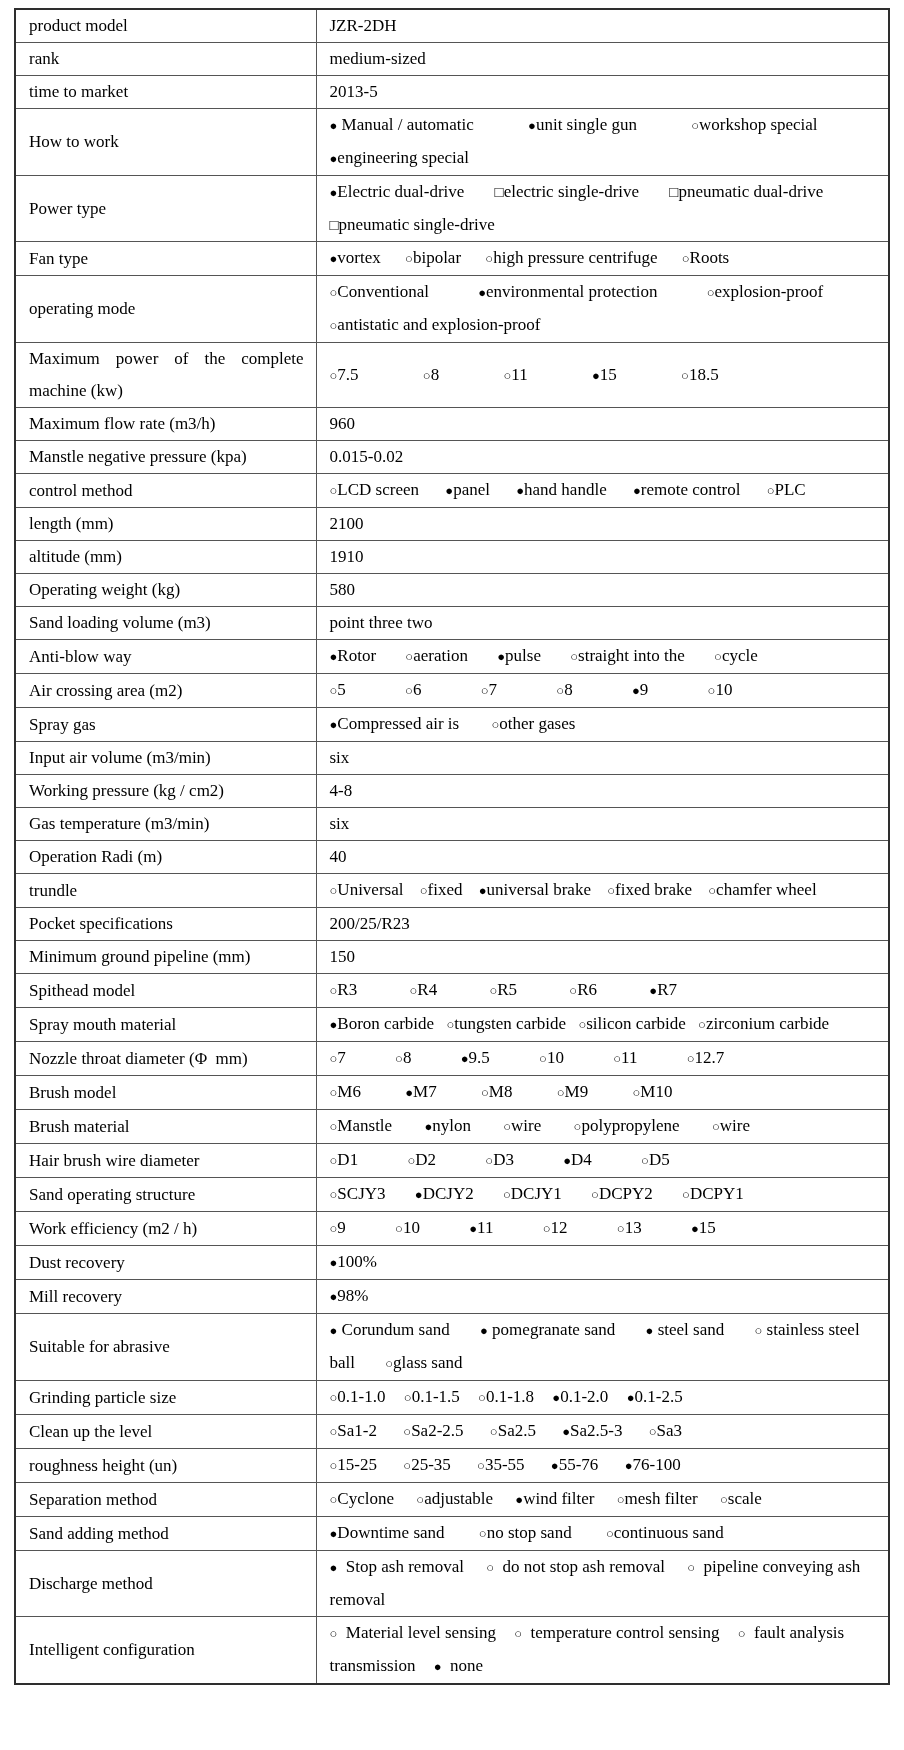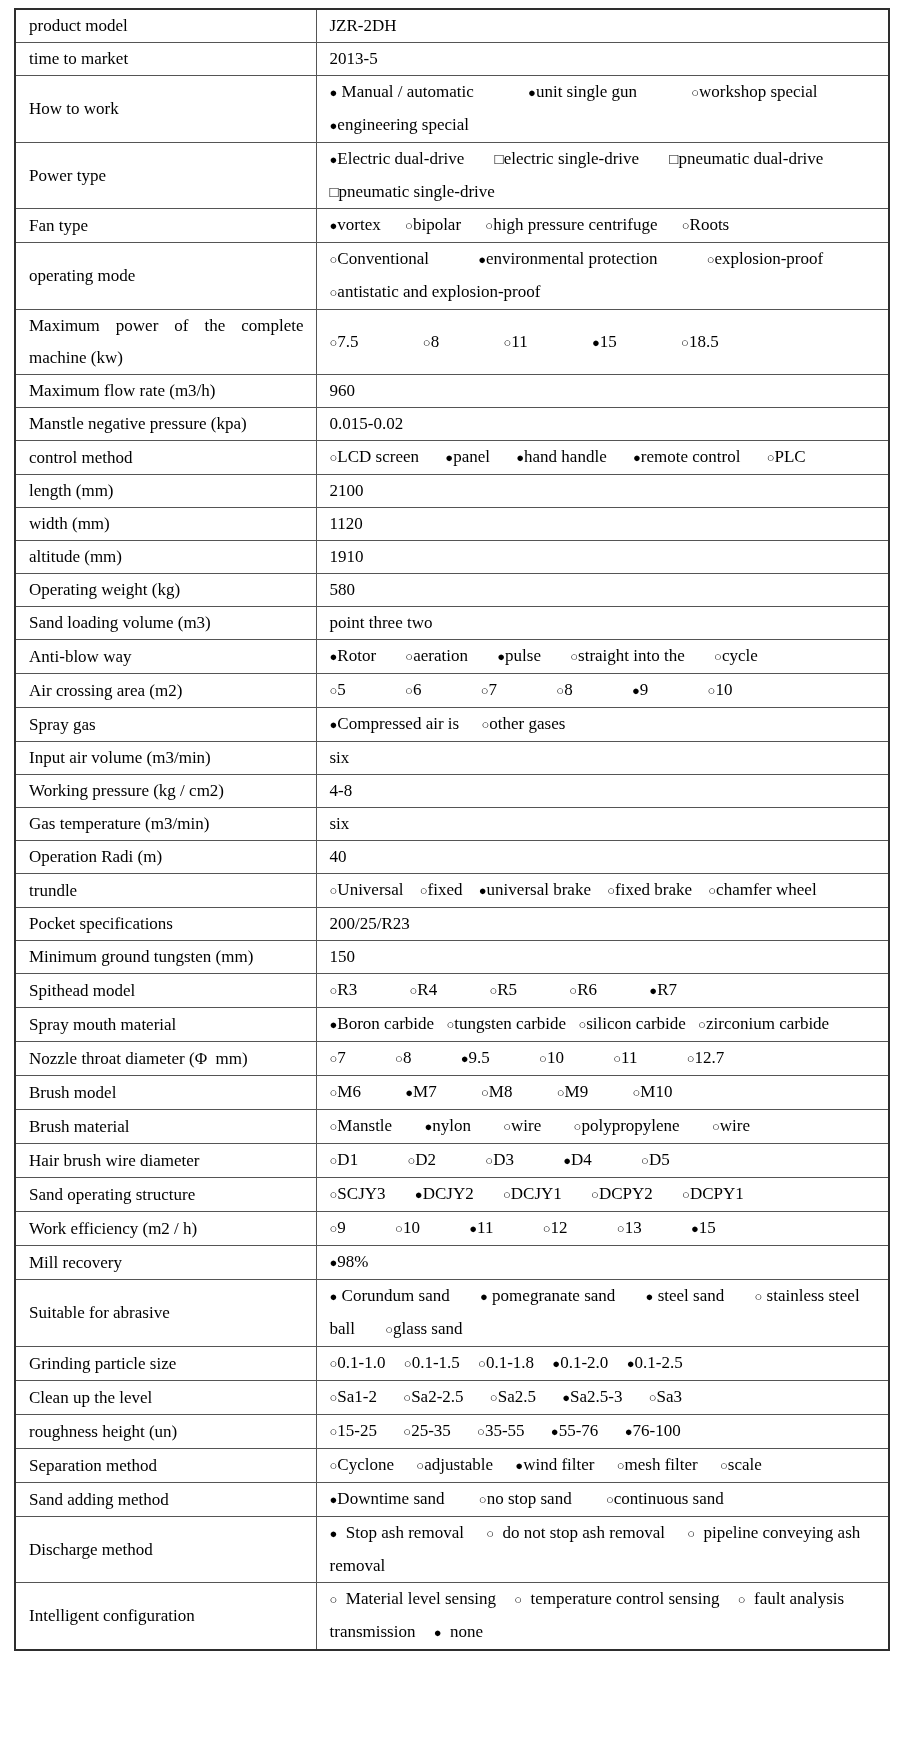--- a/index.html
+++ b/index.html
@@ -55,20 +55,24 @@
     <colgroup>
       <col class="col-label">
       <col class="col-value">
     </colgroup>
     <tbody>
         <tr>
           <td class="label-cell">product model</td>
           <td class="value-cell"><span>JZR-2DH</span></td>
         </tr>
         <tr>
+          <td class="label-cell">rank</td>
+          <td class="value-cell"><span>medium-sized</span></td>
+        </tr>
+        <tr>
           <td class="label-cell">time to market</td>
           <td class="value-cell"><span>2013-5</span></td>
         </tr>
         <tr>
           <td class="label-cell">How to work</td>
           <td class="value-cell"><span class="opt" style="margin-right: 50px;"><span class="mark">●</span><span class="opt-text">&nbsp;Manual / automatic</span></span> <span class="opt" style="margin-right: 50px;"><span class="mark">●</span><span class="opt-text">unit single gun</span></span> <span class="opt" style="margin-right: 50px;"><span class="mark">○</span><span class="opt-text">workshop special</span></span> <span class="opt"><span class="mark">●</span><span class="opt-text">engineering special</span></span></td>
         </tr>
         <tr>
           <td class="label-cell">Power type</td>
           <td class="value-cell"><span class="opt" style="margin-right: 26px;"><span class="mark">●</span><span class="opt-text">Electric dual-drive</span></span> <span class="opt" style="margin-right: 26px;"><span class="mark mark-square">□</span><span class="opt-text">electric single-drive</span></span> <span class="opt" style="margin-right: 26px;"><span class="mark mark-square">□</span><span class="opt-text">pneumatic dual-drive</span></span> <span class="opt"><span class="mark mark-square">□</span><span class="opt-text">pneumatic single-drive</span></span></td>
@@ -95,24 +99,20 @@
         </tr>
         <tr>
           <td class="label-cell">control method</td>
           <td class="value-cell"><span class="opt" style="margin-right: 22px;"><span class="mark">○</span><span class="opt-text">LCD screen</span></span> <span class="opt" style="margin-right: 22px;"><span class="mark">●</span><span class="opt-text">panel</span></span> <span class="opt" style="margin-right: 22px;"><span class="mark">●</span><span class="opt-text">hand handle</span></span> <span class="opt" style="margin-right: 22px;"><span class="mark">●</span><span class="opt-text">remote control</span></span> <span class="opt"><span class="mark">○</span><span class="opt-text">PLC</span></span></td>
         </tr>
         <tr>
           <td class="label-cell">length (mm)</td>
           <td class="value-cell"><span>2100</span></td>
         </tr>
         <tr>
-          <td class="label-cell">width (mm)</td>
-          <td class="value-cell"><span>1120</span></td>
-        </tr>
-        <tr>
           <td class="label-cell">altitude (mm)</td>
           <td class="value-cell"><span>1910</span></td>
         </tr>
         <tr>
           <td class="label-cell">Operating weight (kg)</td>
           <td class="value-cell"><span>580</span></td>
         </tr>
         <tr>
           <td class="label-cell">Sand loading volume (m3)</td>
           <td class="value-cell"><span>point three two</span></td>
@@ -120,21 +120,21 @@
         <tr>
           <td class="label-cell">Anti-blow way</td>
           <td class="value-cell"><span class="opt" style="margin-right: 25px;"><span class="mark">●</span><span class="opt-text">Rotor</span></span> <span class="opt" style="margin-right: 25px;"><span class="mark">○</span><span class="opt-text">aeration</span></span> <span class="opt" style="margin-right: 25px;"><span class="mark">●</span><span class="opt-text">pulse</span></span> <span class="opt" style="margin-right: 25px;"><span class="mark">○</span><span class="opt-text">straight into the</span></span> <span class="opt"><span class="mark">○</span><span class="opt-text">cycle</span></span></td>
         </tr>
         <tr>
           <td class="label-cell">Air crossing area (m2)</td>
           <td class="value-cell"><span class="opt" style="margin-right: 55px;"><span class="mark">○</span><span class="opt-text">5</span></span> <span class="opt" style="margin-right: 55px;"><span class="mark">○</span><span class="opt-text">6</span></span> <span class="opt" style="margin-right: 55px;"><span class="mark">○</span><span class="opt-text">7</span></span> <span class="opt" style="margin-right: 55px;"><span class="mark">○</span><span class="opt-text">8</span></span> <span class="opt" style="margin-right: 55px;"><span class="mark">●</span><span class="opt-text">9</span></span> <span class="opt"><span class="mark">○</span><span class="opt-text">10</span></span></td>
         </tr>
         <tr>
           <td class="label-cell">Spray gas</td>
-          <td class="value-cell"><span class="opt" style="margin-right: 18px;"><span class="mark">●</span><span class="opt-text">Compressed air is</span></span> <span class="opt"><span class="mark">○</span><span class="opt-text">other gases</span></span></td>
+          <td class="value-cell"><span class="opt" style="margin-right: 28px;"><span class="mark">●</span><span class="opt-text">Compressed air is</span></span> <span class="opt"><span class="mark">○</span><span class="opt-text">other gases</span></span></td>
         </tr>
         <tr>
           <td class="label-cell">Input air volume (m3/min)</td>
           <td class="value-cell"><span>six</span></td>
         </tr>
         <tr>
           <td class="label-cell">Working pressure (kg / cm2)</td>
           <td class="value-cell"><span>4-8</span></td>
         </tr>
         <tr>
@@ -147,21 +147,21 @@
         </tr>
         <tr>
           <td class="label-cell">trundle</td>
           <td class="value-cell"><span class="opt" style="margin-right: 12px;"><span class="mark">○</span><span class="opt-text">Universal</span></span> <span class="opt" style="margin-right: 12px;"><span class="mark">○</span><span class="opt-text">fixed</span></span> <span class="opt" style="margin-right: 12px;"><span class="mark">●</span><span class="opt-text">universal brake</span></span> <span class="opt" style="margin-right: 12px;"><span class="mark">○</span><span class="opt-text">fixed brake</span></span> <span class="opt"><span class="mark">○</span><span class="opt-text">chamfer wheel</span></span></td>
         </tr>
         <tr>
           <td class="label-cell">Pocket specifications</td>
           <td class="value-cell"><span>200/25/R23</span></td>
         </tr>
         <tr>
-          <td class="label-cell">Minimum ground tungsten (mm)</td>
+          <td class="label-cell">Minimum ground pipeline (mm)</td>
           <td class="value-cell"><span>150</span></td>
         </tr>
         <tr>
           <td class="label-cell">Spithead model</td>
           <td class="value-cell"><span class="opt" style="margin-right: 48px;"><span class="mark">○</span><span class="opt-text">R3</span></span> <span class="opt" style="margin-right: 48px;"><span class="mark">○</span><span class="opt-text">R4</span></span> <span class="opt" style="margin-right: 48px;"><span class="mark">○</span><span class="opt-text">R5</span></span> <span class="opt" style="margin-right: 48px;"><span class="mark">○</span><span class="opt-text">R6</span></span> <span class="opt"><span class="mark">●</span><span class="opt-text">R7</span></span></td>
         </tr>
         <tr>
           <td class="label-cell">Spray mouth material</td>
           <td class="value-cell"><span class="opt" style="margin-right: 8px;"><span class="mark">●</span><span class="opt-text">Boron carbide</span></span> <span class="opt" style="margin-right: 8px;"><span class="mark">○</span><span class="opt-text">tungsten carbide</span></span> <span class="opt" style="margin-right: 8px;"><span class="mark">○</span><span class="opt-text">silicon carbide</span></span> <span class="opt"><span class="mark">○</span><span class="opt-text">zirconium carbide</span></span></td>
         </tr>
@@ -181,20 +181,24 @@
           <td class="label-cell">Hair brush wire diameter</td>
           <td class="value-cell"><span class="opt" style="margin-right: 45px;"><span class="mark">○</span><span class="opt-text">D1</span></span> <span class="opt" style="margin-right: 45px;"><span class="mark">○</span><span class="opt-text">D2</span></span> <span class="opt" style="margin-right: 45px;"><span class="mark">○</span><span class="opt-text">D3</span></span> <span class="opt" style="margin-right: 45px;"><span class="mark">●</span><span class="opt-text">D4</span></span> <span class="opt"><span class="mark">○</span><span class="opt-text">D5</span></span></td>
         </tr>
         <tr>
           <td class="label-cell">Sand operating structure</td>
           <td class="value-cell"><span class="opt" style="margin-right: 25px;"><span class="mark">○</span><span class="opt-text">SCJY3</span></span> <span class="opt" style="margin-right: 25px;"><span class="mark">●</span><span class="opt-text">DCJY2</span></span> <span class="opt" style="margin-right: 25px;"><span class="mark">○</span><span class="opt-text">DCJY1</span></span> <span class="opt" style="margin-right: 25px;"><span class="mark">○</span><span class="opt-text">DCPY2</span></span> <span class="opt"><span class="mark">○</span><span class="opt-text">DCPY1</span></span></td>
         </tr>
         <tr>
           <td class="label-cell">Work efficiency (m2 / h)</td>
           <td class="value-cell"><span class="opt" style="margin-right: 45px;"><span class="mark">○</span><span class="opt-text">9</span></span> <span class="opt" style="margin-right: 45px;"><span class="mark">○</span><span class="opt-text">10</span></span> <span class="opt" style="margin-right: 45px;"><span class="mark">●</span><span class="opt-text">11</span></span> <span class="opt" style="margin-right: 45px;"><span class="mark">○</span><span class="opt-text">12</span></span> <span class="opt" style="margin-right: 45px;"><span class="mark">○</span><span class="opt-text">13</span></span> <span class="opt"><span class="mark">●</span><span class="opt-text">15</span></span></td>
+        </tr>
+        <tr>
+          <td class="label-cell">Dust recovery</td>
+          <td class="value-cell"><span class="opt"><span class="mark">●</span><span class="opt-text">100%</span></span></td>
         </tr>
         <tr>
           <td class="label-cell">Mill recovery</td>
           <td class="value-cell"><span class="opt"><span class="mark">●</span><span class="opt-text">98%</span></span></td>
         </tr>
         <tr>
           <td class="label-cell">Suitable for abrasive</td>
           <td class="value-cell"><span class="opt" style="margin-right: 26px;"><span class="mark">●</span><span class="opt-text">&nbsp;Corundum sand</span></span> <span class="opt" style="margin-right: 26px;"><span class="mark">●</span><span class="opt-text">&nbsp;pomegranate sand</span></span> <span class="opt" style="margin-right: 26px;"><span class="mark">●</span><span class="opt-text">&nbsp;steel sand</span></span> <span class="opt" style="margin-right: 26px;"><span class="mark">○</span><span class="opt-text">&nbsp;stainless steel ball</span></span> <span class="opt"><span class="mark">○</span><span class="opt-text">glass sand</span></span></td>
         </tr>
         <tr>

